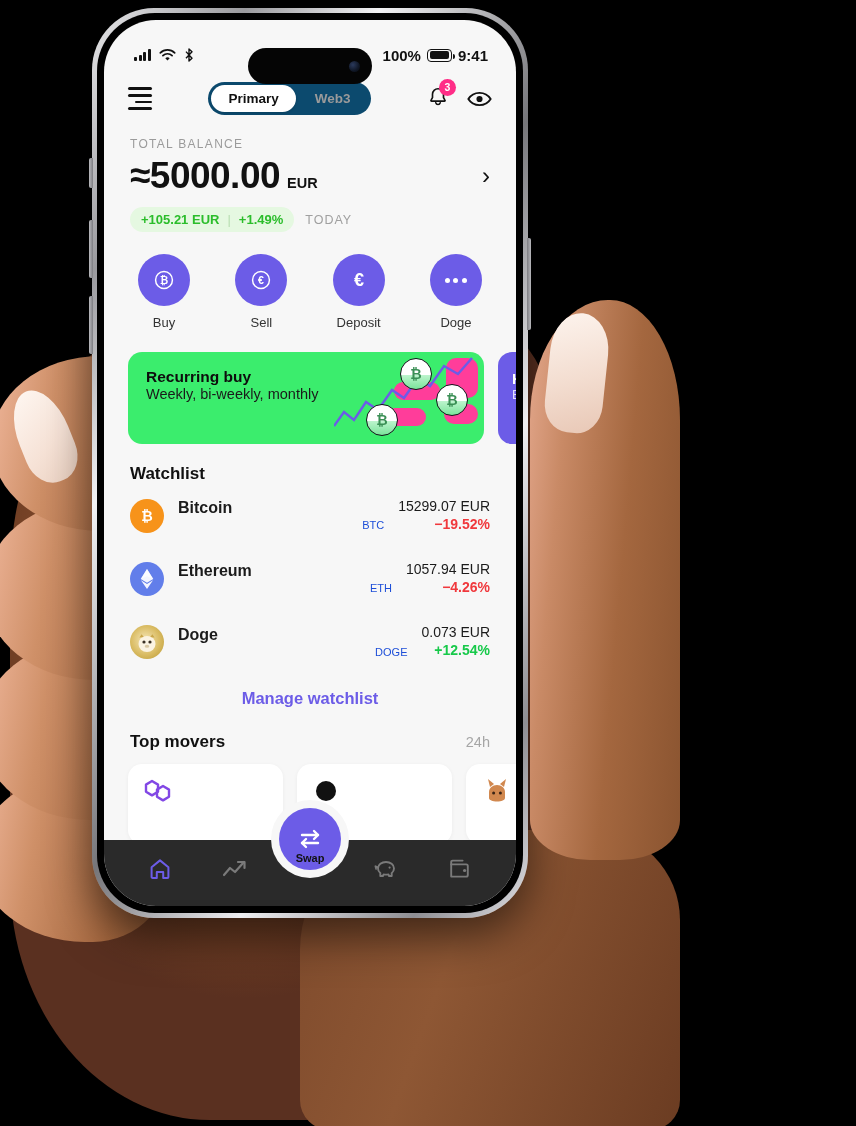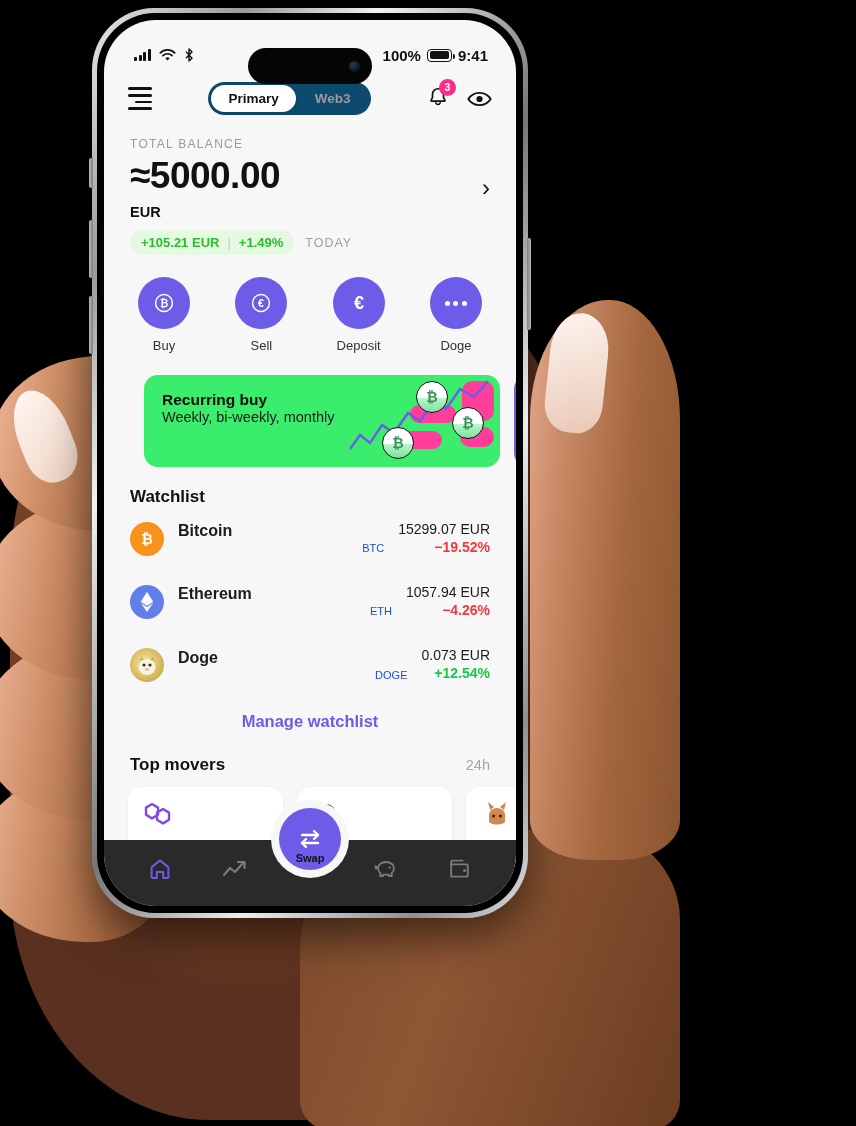--- a/index.html
+++ b/index.html
@@ -125,21 +125,21 @@
   .badge {
     position: absolute; right: -7px; top: -7px; min-width: 17px; height: 17px;
     background: #ff2d87; color: #fff; font-size: 10.5px; font-weight: 700;
     border-radius: 9px; display: flex; align-items: center; justify-content: center; padding: 0 4px;
   }
 
   
   .balance { padding: 22px 26px 0 26px; }
   .bal-label { font-size: 12px; letter-spacing: 1.3px; color: #9b9b9b; font-weight: 500; }
   .bal-row { display: flex; align-items: center; justify-content: space-between; margin-top: 4px; }
-  .bal-amt { display: flex; align-items: baseline; gap: 7px; flex-direction: column; }
+  .bal-amt { display: flex; align-items: baseline; gap: 7px; }
   .bal-amt .num { font-size: 37px; font-weight: 700; color: #111; letter-spacing: -0.5px; }
   .bal-amt .cur { font-size: 14.5px; font-weight: 600; color: #111; }
   .chev { font-size: 24px; color: #111; font-weight: 300; line-height: 1; }
   .bal-delta { display: flex; align-items: center; gap: 11px; margin-top: 10px; }
   .pill {
     background: #e5f8e1; color: #2bbd2b; font-size: 13px; font-weight: 700;
     padding: 5px 11px; border-radius: 13px; display: flex; align-items: center; gap: 8px;
   }
   .pill .sep { color: #b6deb0; font-weight: 400; }
   .today { font-size: 12.5px; letter-spacing: 1px; color: #a0a0a0; font-weight: 500; }
@@ -149,21 +149,21 @@
   .action { display: flex; flex-direction: column; align-items: center; gap: 9px; }
   .circle {
     width: 52px; height: 52px; border-radius: 50%; background: #6c5ce7;
     display: flex; align-items: center; justify-content: center; color: #fff;
   }
   .action-label { font-size: 13px; color: #333; font-weight: 500; }
   .dots { display: flex; gap: 3.5px; }
   .dots i { width: 5px; height: 5px; background: #fff; border-radius: 50%; display: block; }
 
   
-  .promos { display: flex; gap: 14px; padding: 22px 0 0 40px; }
+  .promos { display: flex; gap: 14px; padding: 22px 0 0 24px; }
   .promo {
     position: relative; flex: 0 0 auto; width: 356px; height: 92px;
     border-radius: 14px; overflow: hidden; padding: 16px 18px;
   }
   .promo.green { background: #3bed6d; }
   .promo.purple { background: #6c5ce7; width: 120px; padding: 18px 14px; }
   .promo-title { font-size: 15.5px; font-weight: 700; color: #0d0d0d; }
   .promo-sub { font-size: 14.5px; color: #1a1a1a; }
   .promo.purple .promo-title { color: #fff; font-size: 15px; }
   .promo.purple .promo-sub { color: #e6e2ff; font-size: 13px; }

